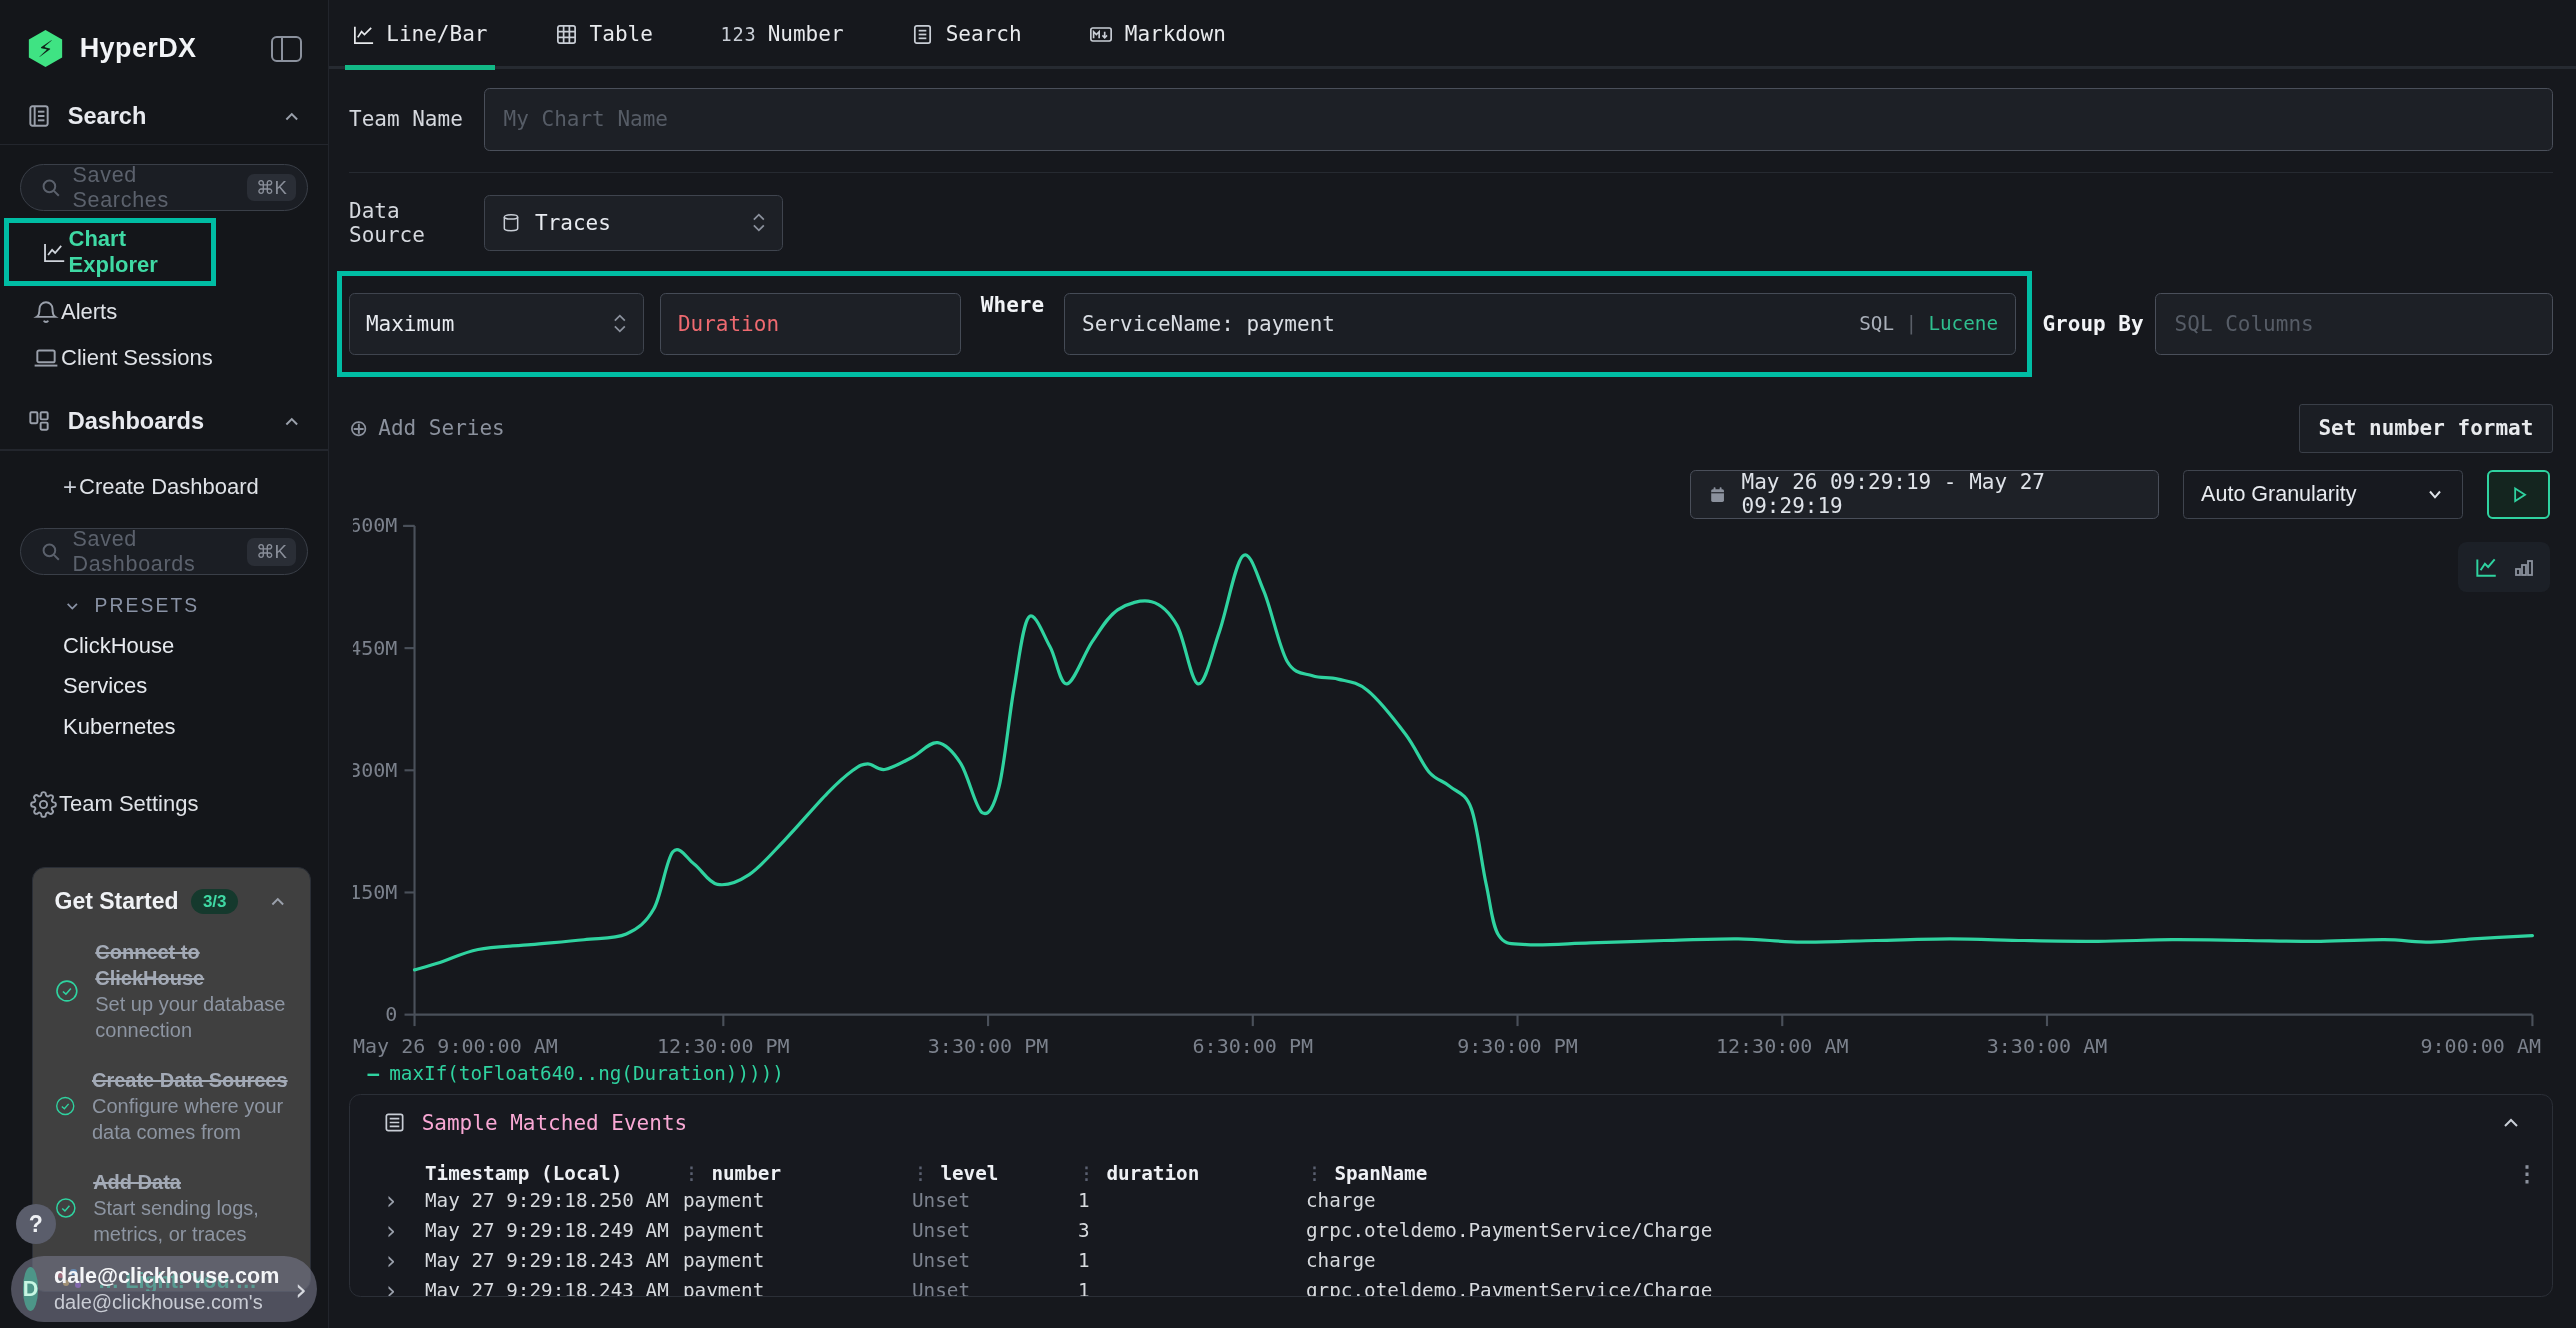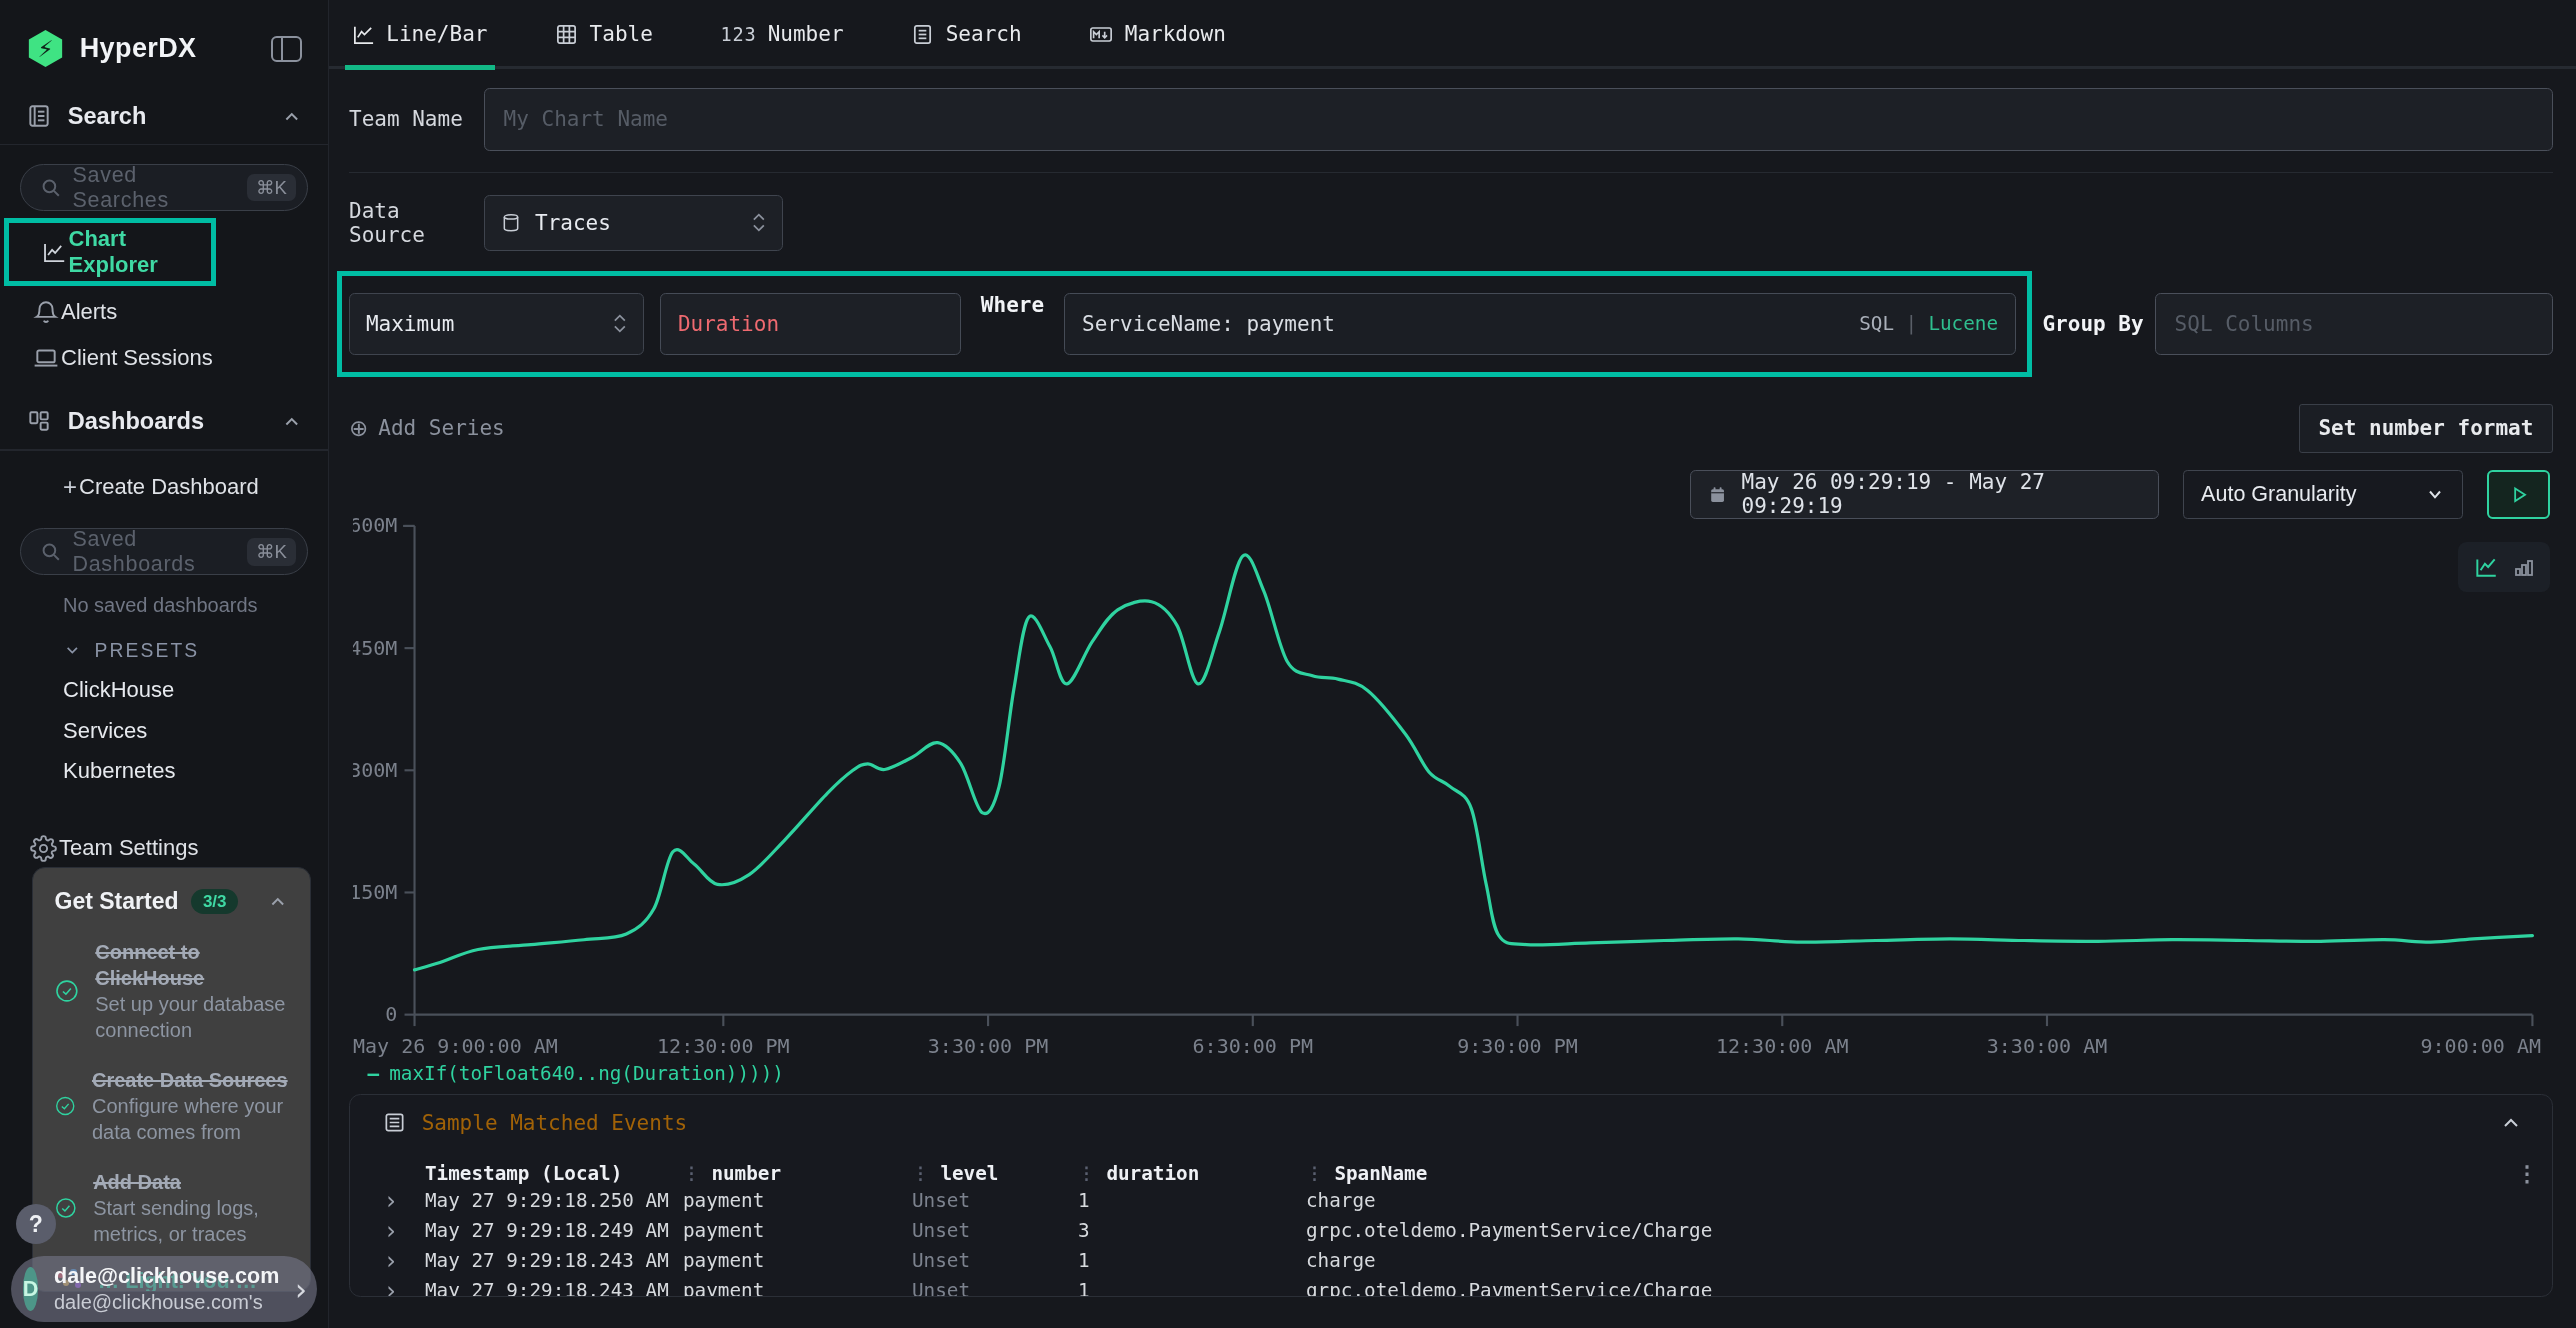--- a/index.html
+++ b/index.html
@@ -131,21 +131,21 @@
 
   .chart-wrap { position:absolute; left:4.3px; top:0; }
   .legend-row { position:absolute; left:18.6px; top:592px; display:flex; gap:10px; align-items:center;
     font-size:19.3px; color:#2fd3a0; }
   .legend-row .dash { font-weight:bold; }
 
   
   .events-card { margin:11.4px 0 0 0; border:1.4px solid #2b2f37; border-radius:11.4px; background:#17191f;
     height:203px; overflow:hidden; }
   .ev-head { display:flex; align-items:center; gap:15.7px; padding:15.7px 29px 7.2px 33px; }
-  .ev-title { font-size:21px; color:#a16207; flex:1; }
+  .ev-title { font-size:21px; color:#f9a8d4; flex:1; }
   .ev-grid { display:grid; grid-template-columns:46px 258px 229px 166px 228px 1fr 50px;
     align-items:center; padding:0 14.3px 0 29px; }
   .ev-grid.hdr { margin-top:18.6px; font-weight:bold; font-size:19.3px; color:#eef0f4; }
   .ev-grid.row { font-size:19.3px; color:#d7dade; height:30px; }
   .hcell { display:flex; align-items:center; gap:11.4px; }
   .handle { color:#5a6070; font-size:17px; }
   .dim { color:#7c828e; }
   .row-chev { color:#9aa0ab; font-size:24px; font-family:"DejaVu Sans", sans-serif; padding-left:7.2px; }
   .kebab { color:#8b919d; font-size:21.5px; text-align:right; }
 
@@ -234,21 +234,20 @@
     </div>
 
     <div class="pill-input">
       <svg class="ic" width="21.5" height="21.5" viewBox="0 0 24 24" fill="none" stroke="#5b616c" stroke-width="2.2">
           <circle cx="10.5" cy="10.5" r="6.5"></circle>
           <line x1="15.5" y1="15.5" x2="21" y2="21"></line>
         </svg>
       <span class="ph">Saved Dashboards</span>
       <span class="kbd">⌘K</span>
     </div>
-    <div class="muted-note">No saved dashboards</div>
 
     <div class="presets-row">
       <svg class="ic" width="18.6" height="18.6" viewBox="0 0 24 24" fill="none" stroke="#8a93a6" stroke-width="2.2">
           <polyline points="6,9 12,15 18,9"></polyline>
         </svg>
       <span>PRESETS</span>
     </div>
     <div class="preset-item">ClickHouse</div>
     <div class="preset-item">Services</div>
     <div class="preset-item">Kubernetes</div>

